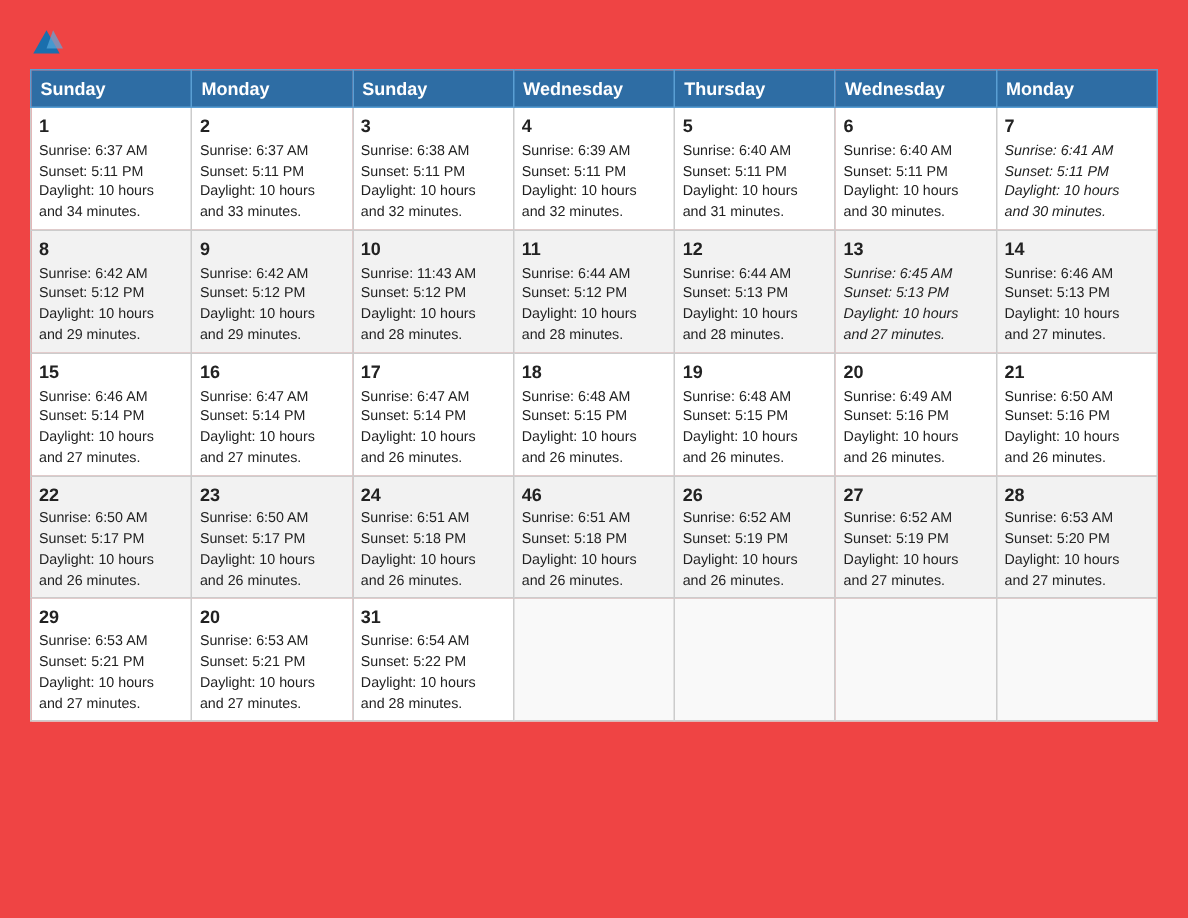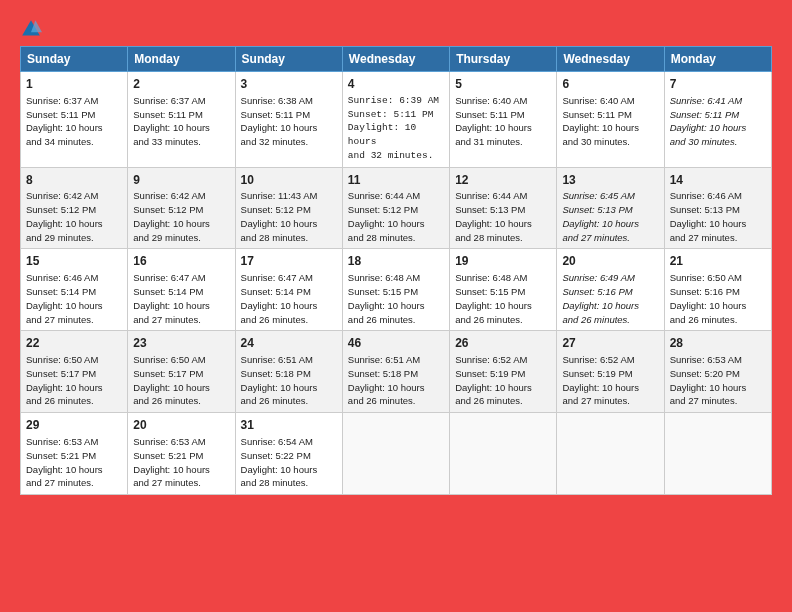--- a/index.html
+++ b/index.html
@@ -149,21 +149,21 @@
           </td>
           <td>
             <span class="day-number">3</span>
             <div class="day-info" style="white-space: pre-line;">Sunrise: 6:38 AM
 Sunset: 5:11 PM
 Daylight: 10 hours
 and 32 minutes.</div>
           </td>
           <td>
             <span class="day-number">4</span>
-            <div class="day-info" style="white-space: pre-line; font-family: Liberation Mono, monospace;">Sunrise: 6:39 AM
+            <div class="day-info" style="white-space: pre-line;">Sunrise: 6:39 AM
 Sunset: 5:11 PM
 Daylight: 10 hours
 and 32 minutes.</div>
           </td>
           <td>
             <span class="day-number">5</span>
             <div class="day-info" style="white-space: pre-line;">Sunrise: 6:40 AM
 Sunset: 5:11 PM
 Daylight: 10 hours
 and 31 minutes.</div>
@@ -265,21 +265,21 @@
           </td>
           <td>
             <span class="day-number">19</span>
             <div class="day-info" style="white-space: pre-line;">Sunrise: 6:48 AM
 Sunset: 5:15 PM
 Daylight: 10 hours
 and 26 minutes.</div>
           </td>
           <td>
             <span class="day-number">20</span>
-            <div class="day-info" style="white-space: pre-line; font-style: italic;">Sunrise: 6:49 AM
+            <div class="day-info" style="white-space: pre-line;">Sunrise: 6:49 AM
 Sunset: 5:16 PM
 Daylight: 10 hours
 and 26 minutes.</div>
           </td>
           <td>
             <span class="day-number">21</span>
             <div class="day-info" style="white-space: pre-line;">Sunrise: 6:50 AM
 Sunset: 5:16 PM
 Daylight: 10 hours
 and 26 minutes.</div>

